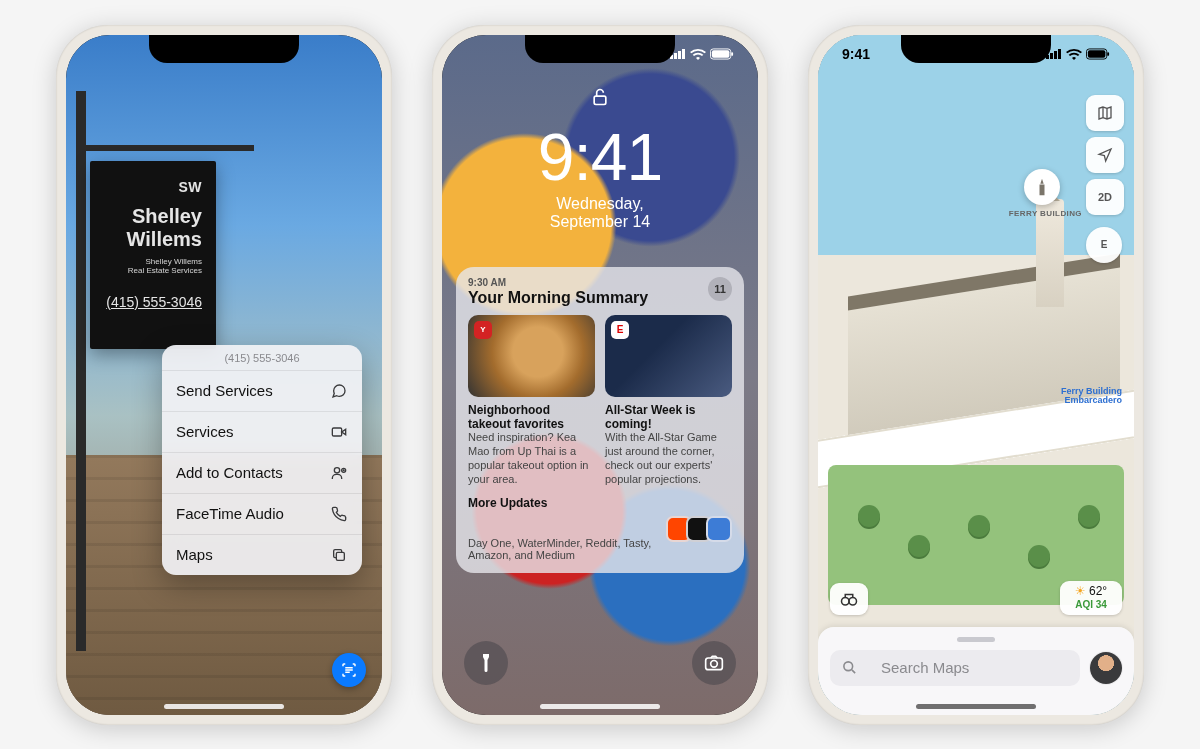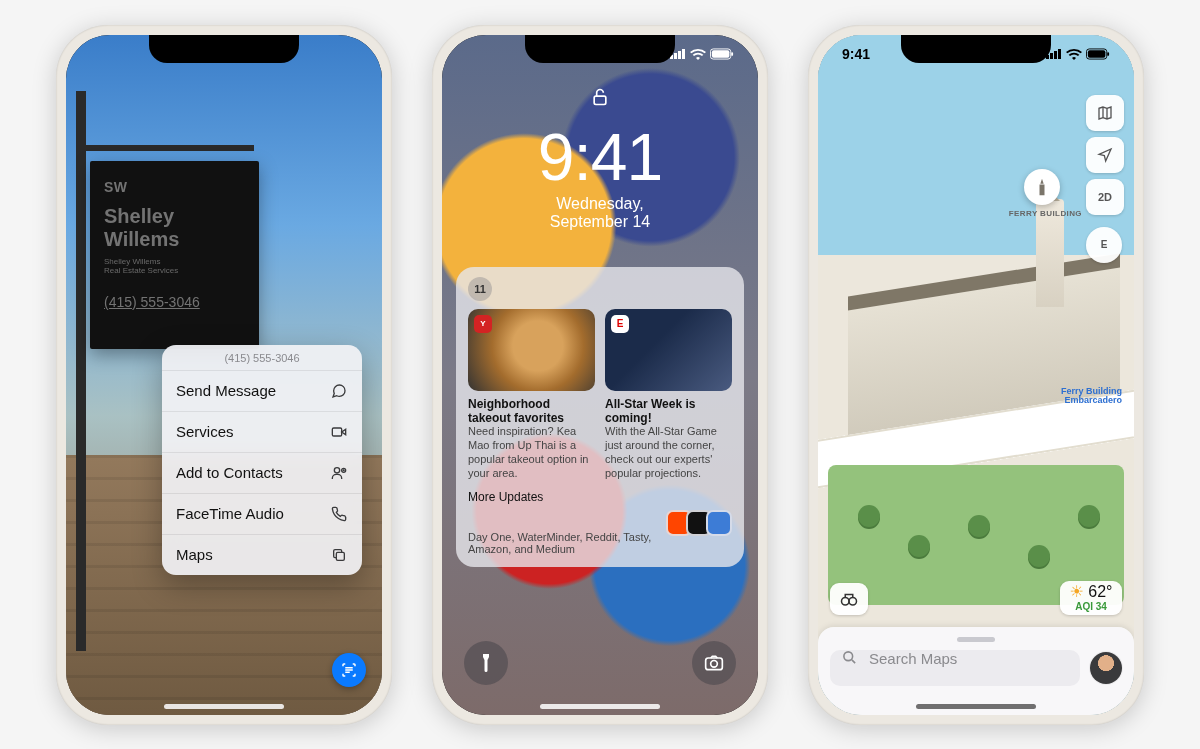--- a/index.html
+++ b/index.html
@@ -53,23 +53,24 @@
   .s-icon svg { display: block; }
 
   
   .p1-bg {
     position: absolute; inset: 0;
     background:
       linear-gradient(180deg, #3a7dc9 0%, #6aa9e2 28%, #a9c1c3 56%, #8a6f55 100%);
   }
   .p1-sign {
     position: absolute; left: 24px; top: 126px;
-    width: 169px; height: 188px; background: #111; color: #737373;
+    width: 126px; height: 188px; background: #111; color: #e5e5e5;
     padding: 18px 14px; border-radius: 2px;
     box-shadow: 0 6px 18px rgba(0,0,0,.35);
+    text-align: right;
   }
   .p1-post { position:absolute; left:10px; top:56px; width:10px; height:560px;
     background:#2a2a2a; }
   .p1-arm { position:absolute; left:14px; top:110px; width:174px; height:6px; background:#2a2a2a; }
   .p1-sign .sw { font-size: 14px; font-weight: 700; letter-spacing:.5px; }
   .p1-sign .name { font-size: 20px; font-weight: 700; margin-top: 10px; }
   .p1-sign .sub { font-size: 8px; line-height: 1.2; margin-top: 6px; opacity:.9;}
   .p1-sign .phone-num { font-size: 14px; text-decoration: underline; margin-top: 18px; }
   .p1-stairs {
     position:absolute; left:0; right:0; bottom:0; height:260px;
@@ -141,21 +142,21 @@
   }
   .p2-thumb.food { background: radial-gradient(circle at 55% 45%, #d8a25c 0 30%, #a36c2d 55%, #333 100%); }
   .p2-thumb.sport { background: linear-gradient(135deg,#1b2b4a 40%,#4a5b80 100%); }
   .p2-badge { position:absolute; top:6px; left:6px; width:18px; height:18px; border-radius:5px; background:#fff; font-size:10px; display:flex; align-items:center; justify-content:center; font-weight:700;}
   .p2-badge.e { background:#fff; color:#d00; }
   .p2-badge.y { background:#d32323; color:#fff; font-size:8px;}
   .p2-h { font-size:12px; font-weight:700; margin-top:6px; line-height:1.2; }
   .p2-p { font-size:11px; color:#444; margin-top:0; line-height:1.25; }
   .p2-more { display:flex; align-items:center; gap:8px; margin-top:10px; }
   .p2-more .txt { flex:1; }
-  .p2-more .h { font-size:12px; font-weight:400; }
+  .p2-more .h { font-size:12px; font-weight:700; }
   .p2-more .p { font-size:11px; color:#444;margin-top:27px; }
   .p2-more .iconstack { display:flex; }
   .p2-more .iconstack .ai {
     width:26px; height:26px; border-radius:7px; margin-left:-6px;
     border:2px solid rgba(230,230,235,.9);
   }
   .p2-more .iconstack .ai:nth-child(1){ background:#ff4500;}
   .p2-more .iconstack .ai:nth-child(2){ background:#111;}
   .p2-more .iconstack .ai:nth-child(3){ background:#3d7cd6;}
   .p2-lockbtn {
@@ -226,32 +227,32 @@
     position:absolute; left:12px; bottom:100px; width:38px; height:32px; border-radius:9px;
     background:rgba(255,255,255,.95); box-shadow:0 1px 3px rgba(0,0,0,.18);
     display:flex; align-items:center; justify-content:center;
   }
   .p3-weather {
     position:absolute; right:12px; bottom:100px; width:62px; height:34px; border-radius:9px;
     background:rgba(255,255,255,.95); box-shadow:0 1px 3px rgba(0,0,0,.18);
     display:flex; flex-direction:column; align-items:center; justify-content:center;
     font-size:10px; line-height:1.1;
   }
-  .p3-weather .t { font-size:16px; }
+  .p3-weather .t { font-size:12px; }
   .p3-sheet {
     position:absolute; left:0; right:0; bottom:0; height:88px;
     background:rgba(248,248,250,.96); border-top-left-radius:16px; border-top-right-radius:16px;
     box-shadow:0 -1px 6px rgba(0,0,0,.1);
     padding:10px 12px 0;
   }
   .p3-handle { width:38px; height:5px; background:#c9c9cf; border-radius:3px; margin:0 auto 8px;}
   .p3-search-row { display:flex; align-items:center; gap:10px; }
   .p3-search {
     flex:1; height:36px; border-radius:10px; background:#ecebef;
-    display:flex; gap:12px; padding:0 12px; color:#8a8a8e;
+    display:flex; align-items:center; gap:24px; padding:0 12px; color:#8a8a8e;
     font-size:15px;
   }
   .p3-avatar { width:32px; height:32px; border-radius:50%;
     background:radial-gradient(circle at 50% 35%, #e2b089 30%, #3a3a3c 31%);
     box-shadow:0 0 0 1px rgba(0,0,0,.05);}
 </style>
 </head>
 <body>
 
 <div class="phone">
@@ -266,21 +267,21 @@
       <div class="name">Shelley Willems</div>
       <div class="sub" style="white-space:pre-line">Shelley Willems
 Real Estate Services</div>
       <div class="phone-num">(415) 555-3046</div>
     </div>
 
     <div class="p1-menu">
       <div class="hdr">(415) 555-3046</div>
 
       <div class="row">
-        <span>Send Message</span>
+        <span>Send Services</span>
         <span class="ic">
           <svg viewBox="0 0 24 24" width="16" height="16" fill="none" stroke="currentColor" stroke-width="2">
               <path d="M21 11.5a8.38 8.38 0 0 1-8.5 8.5 8.5 8.5 0 0 1-3.8-.9L3 21l1.9-5.7A8.38 8.38 0 0 1 4 11.5 8.5 8.5 0 0 1 12.5 3 8.38 8.38 0 0 1 21 11.5z"></path>
             </svg>
         </span>
       </div>
       <div class="row">
         <span>Services</span>
         <span class="ic">
           <svg viewBox="0 0 24 24" width="16" height="16" fill="none" stroke="currentColor" stroke-width="2">
@@ -364,20 +365,24 @@
       <svg viewBox="0 0 24 24" fill="none" stroke="#fff" stroke-width="2">
           <rect x="5" y="11" width="14" height="10" rx="2"></rect>
           <path d="M8 11V7a4 4 0 0 1 8 0"></path>
         </svg>
       <div class="p2-time">9:41</div>
       <div class="p2-date">Wednesday, September 14</div>
     </div>
 
     <div class="p2-card">
       <div class="p2-card-top">
+        <div>
+          <div class="p2-time-sm">9:30 AM</div>
+          <div class="p2-title">Your Morning Summary</div>
+        </div>
         <div class="p2-count">11</div>
       </div>
       <div class="p2-grid">
         <div class="p2-cell">
           <div class="p2-thumb food">
               <div class="p2-badge y">Y</div>
             </div>
           <div class="p2-h">Neighborhood takeout favorites</div>
           <div class="p2-p">Need inspiration? Kea Mao from Up Thai is a popular takeout option in your area.</div>
         </div>

